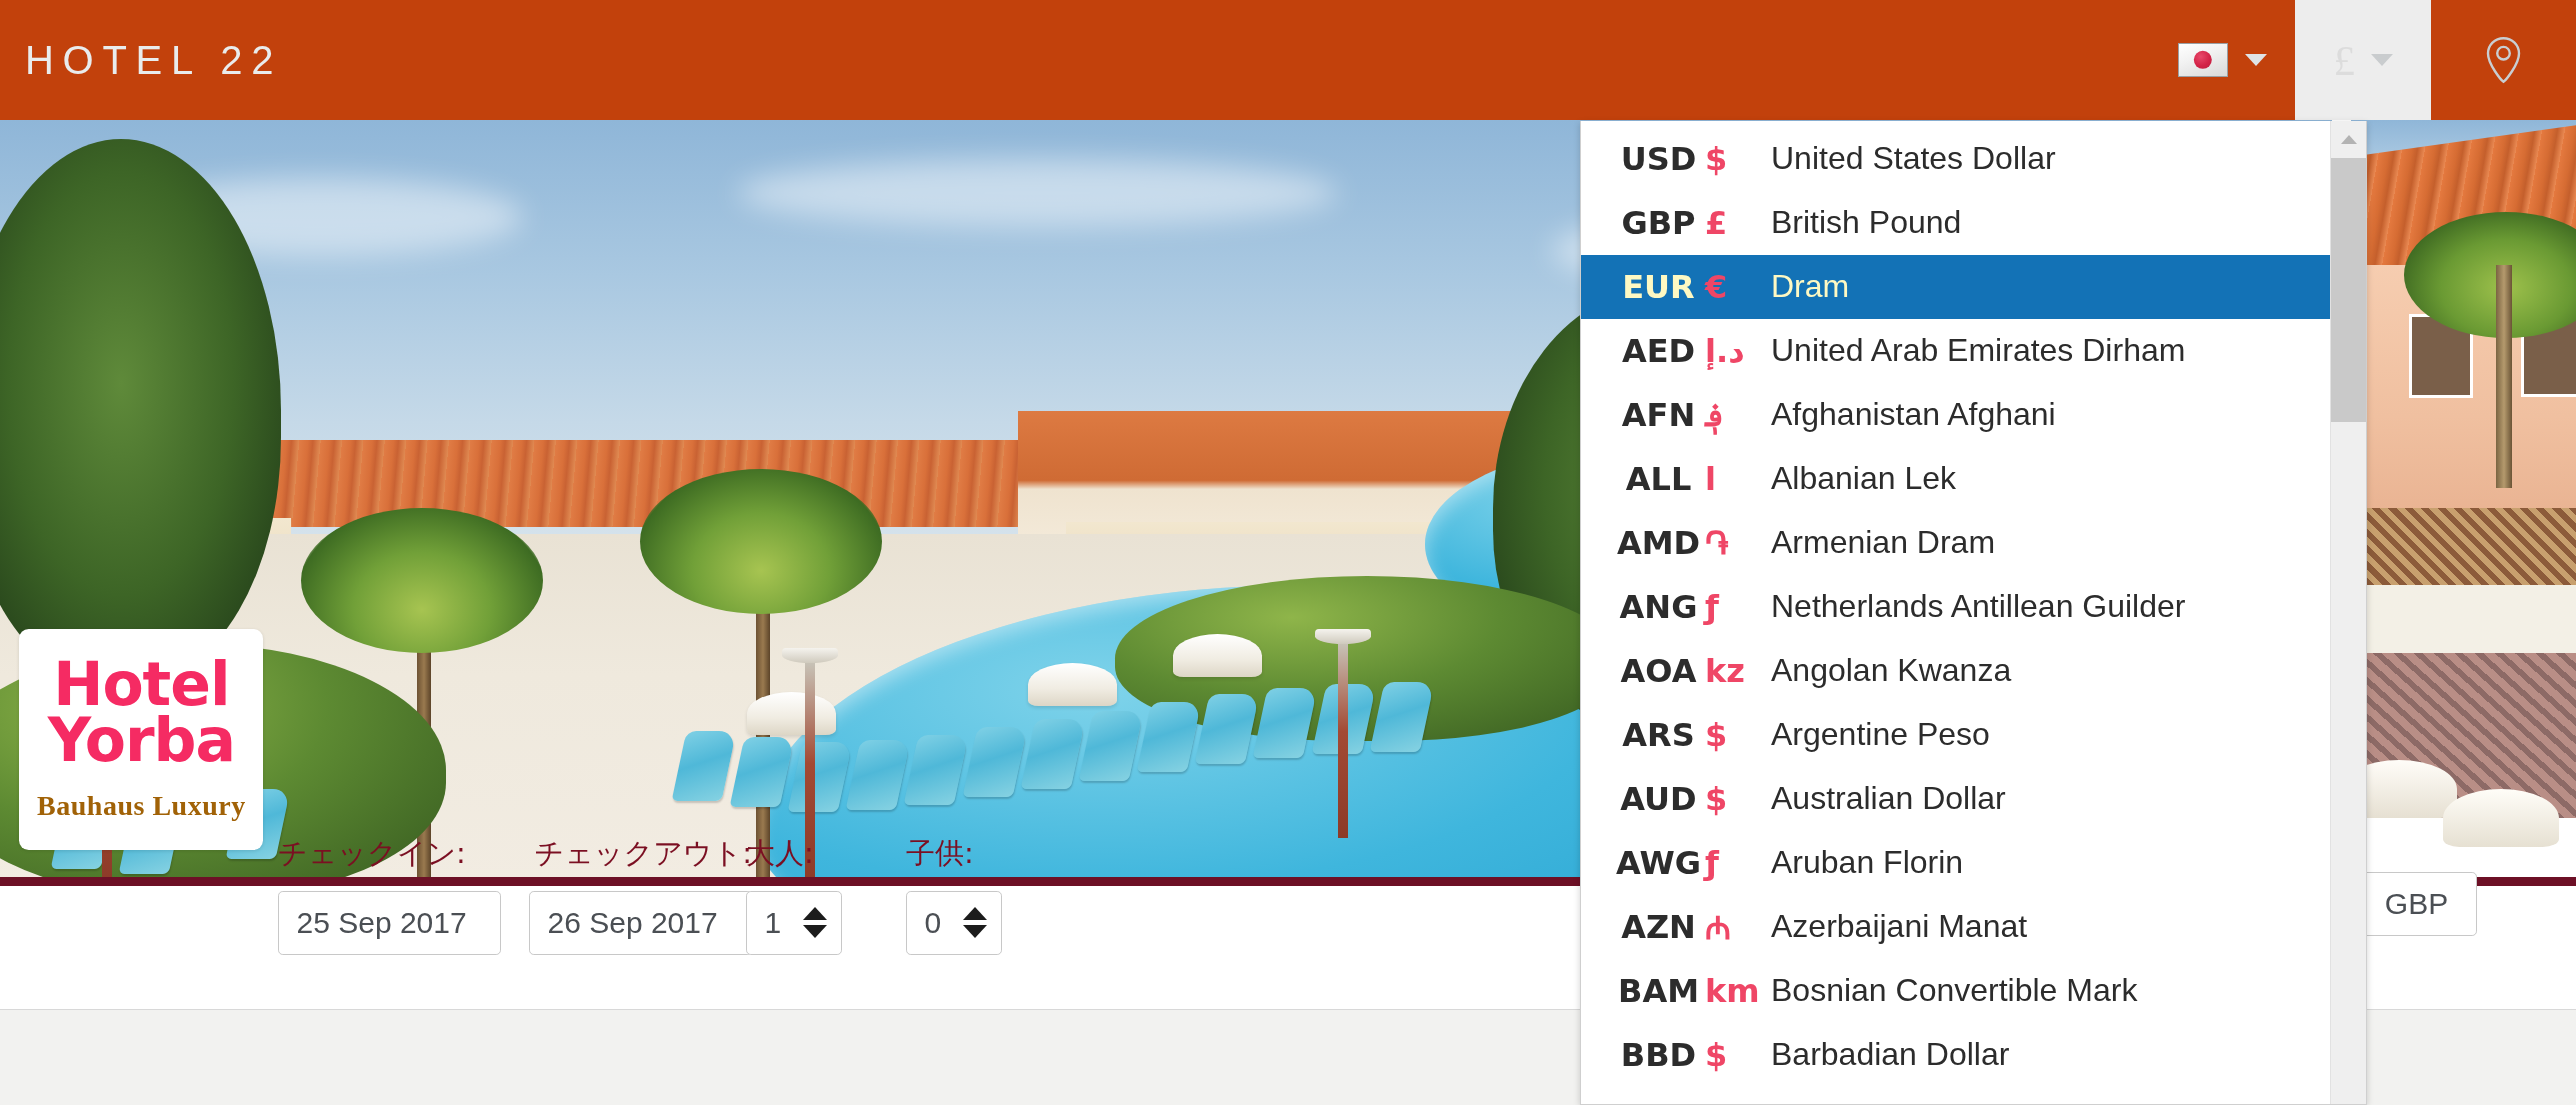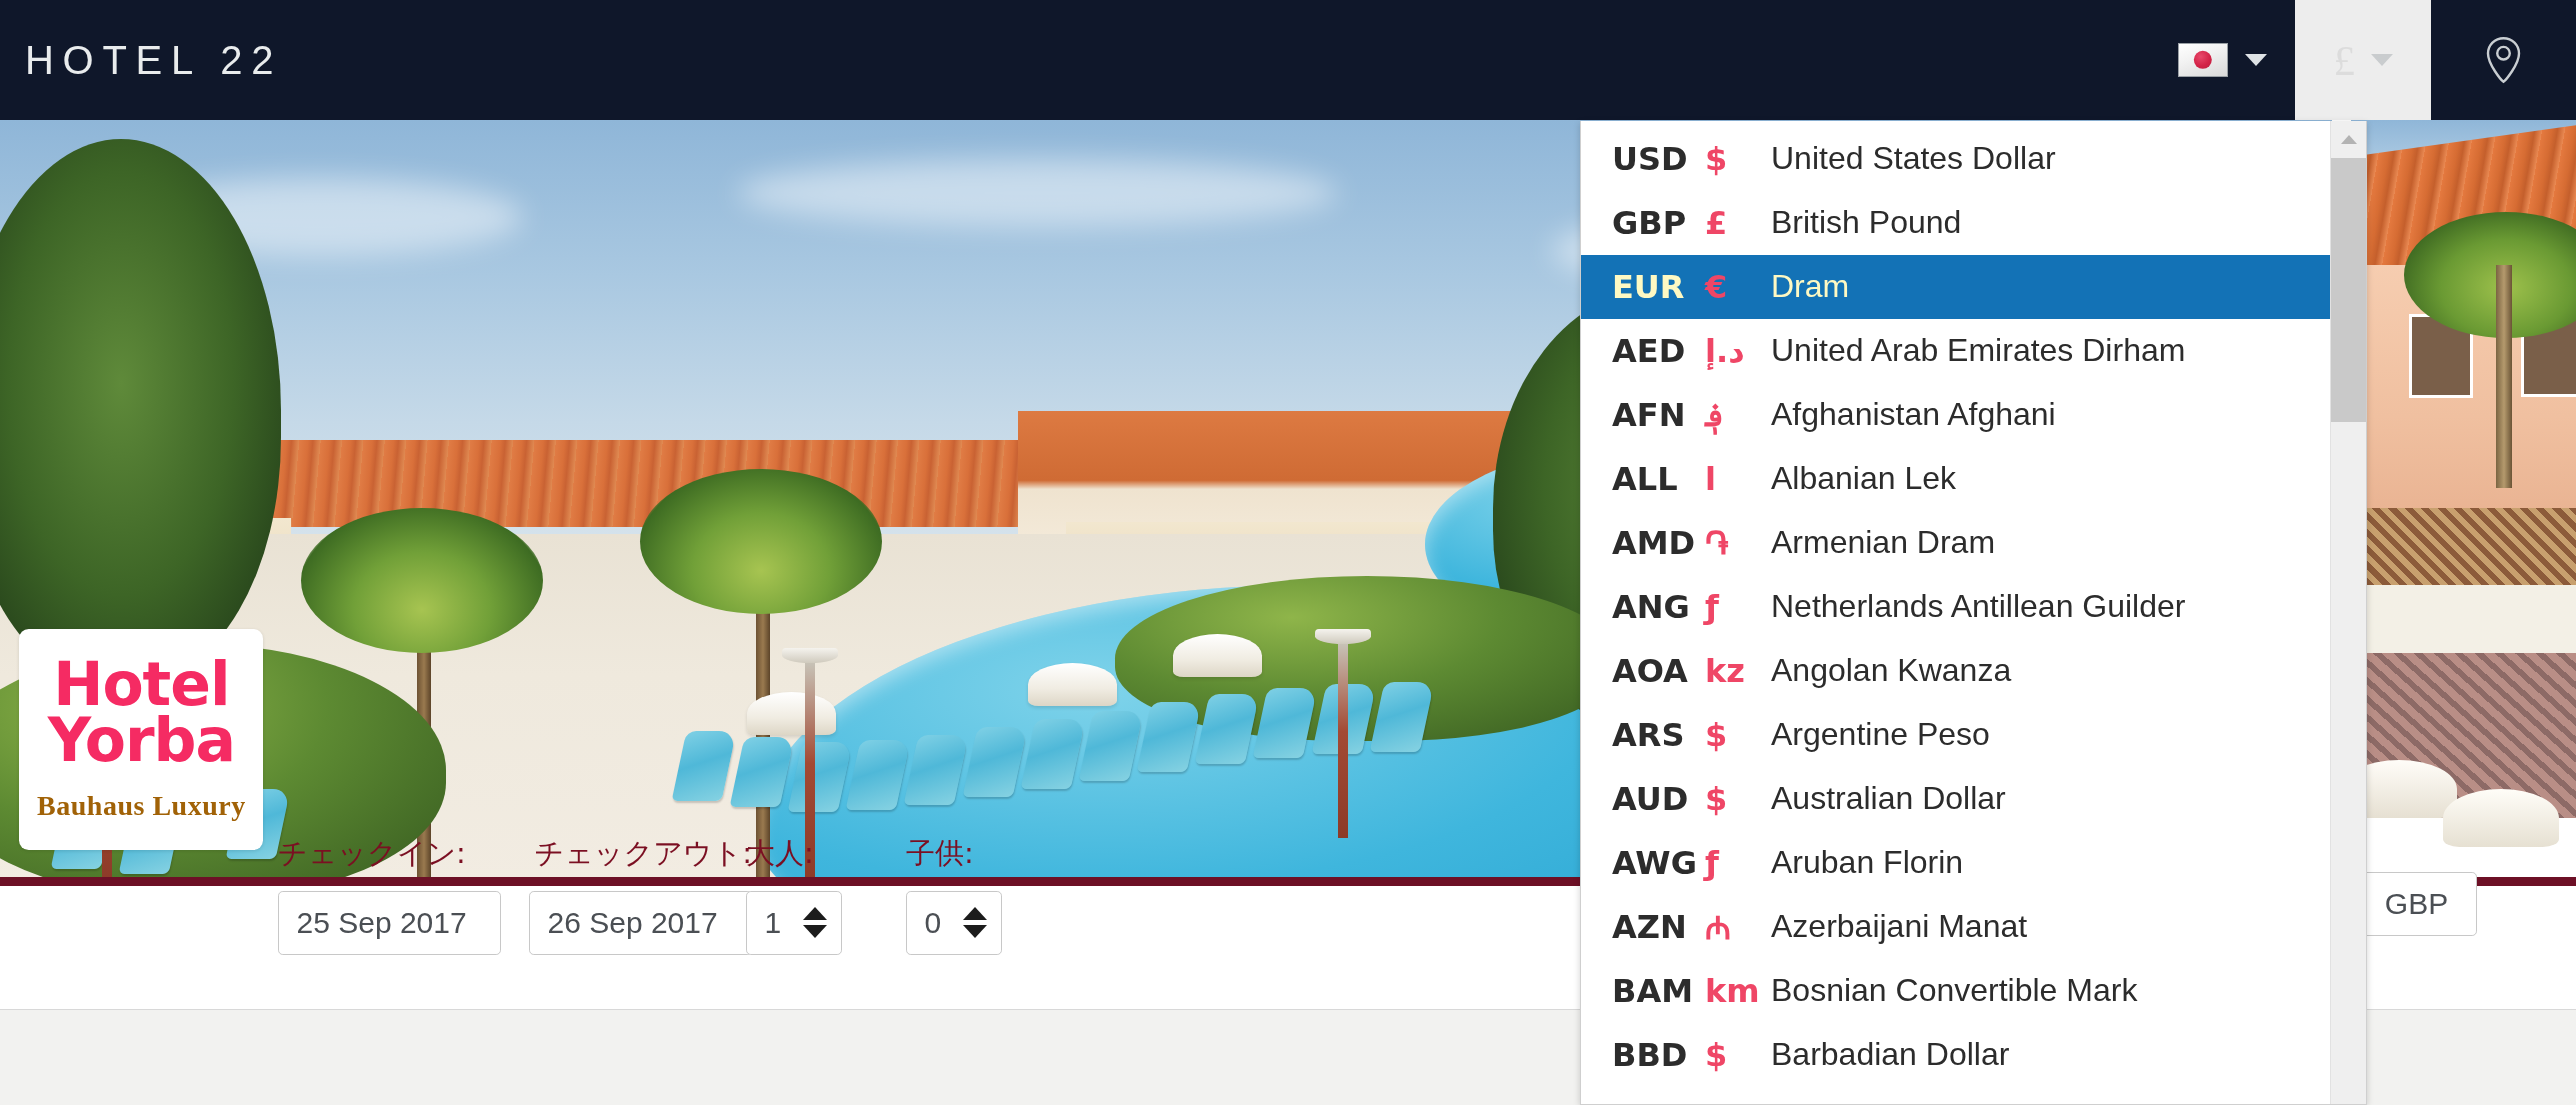--- a/index.html
+++ b/index.html
@@ -14,21 +14,21 @@
     position: relative;
     width: 2576px; height: 1105px;
     overflow: hidden;
     background: #ffffff;
   }
 
   
   .header {
     position: absolute; left: 0; top: 0;
     width: 2576px; height: 120px;
-    background: #0f172a;
+    background: #c2410c;
     display: flex; align-items: stretch;
   }
   .brand {
     display: flex; align-items: center;
     padding-left: 25px;
     color: #e9eced;
     font-size: 40px;
     letter-spacing: 8.7px;
     font-weight: 400;
     flex: 0 0 auto;
@@ -314,20 +314,21 @@
     cursor: pointer;
     box-sizing: border-box;
   }
   .dd-row.sel { background: #1372b6; }
   .dd-code {
     flex: 0 0 93px;
     color: #2c2c2c;
     font-size: 32px;
     font-weight: 700;
     font-family: "DejaVu Sans", sans-serif;
+    text-align: center;
   }
   .dd-sym {
     flex: 0 0 66px;
     color: #ef4666;
     font-size: 32px;
     font-weight: 700;
     font-family: "DejaVu Sans", sans-serif;
   }
   .dd-name {
     color: #2c2c2c;

